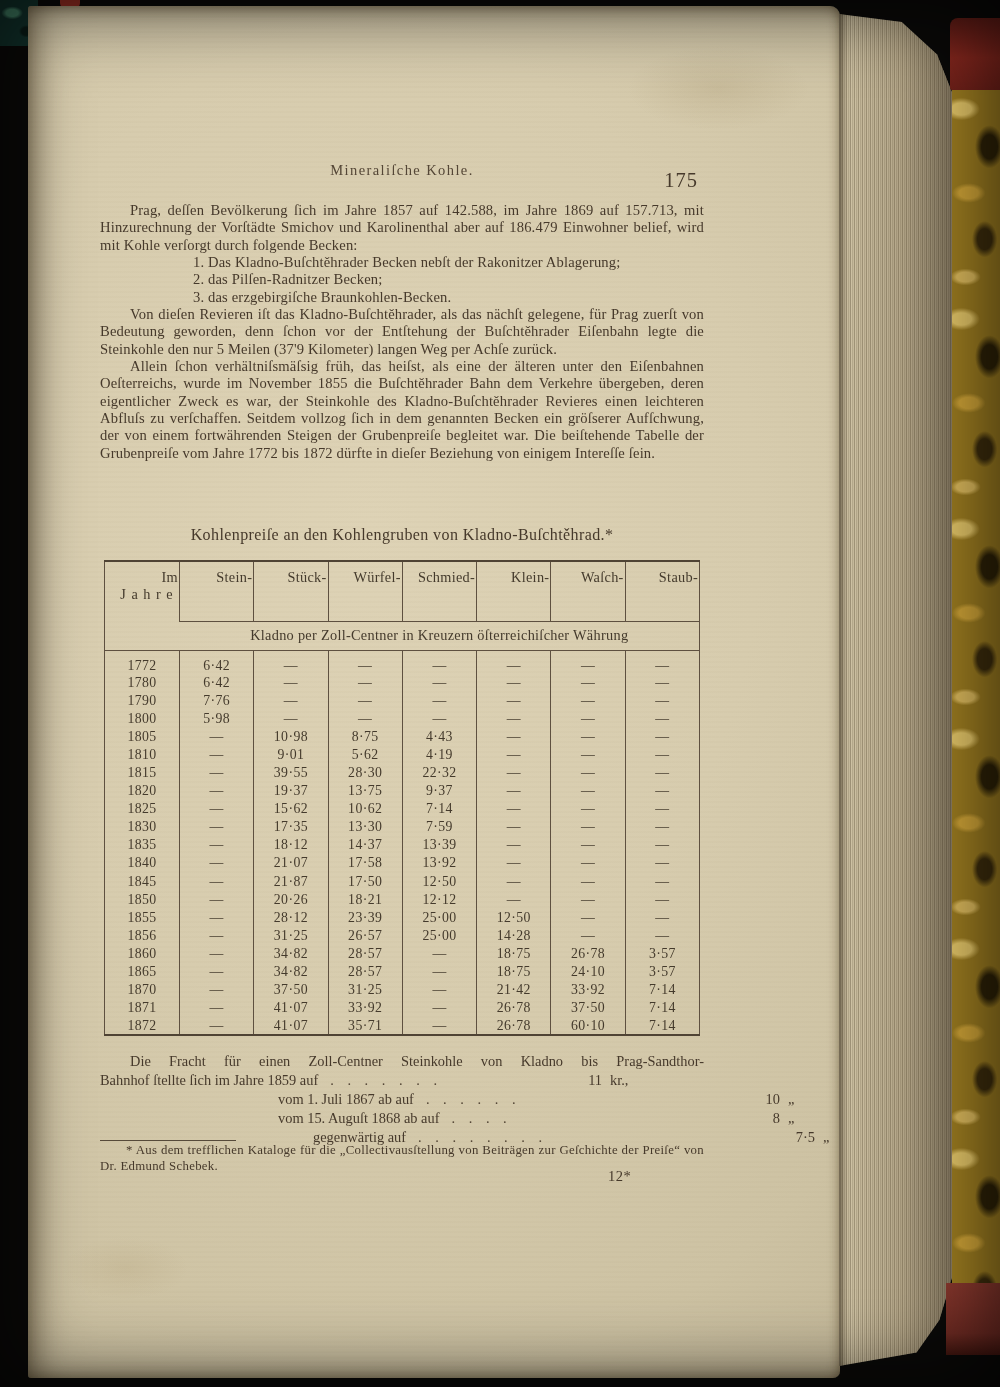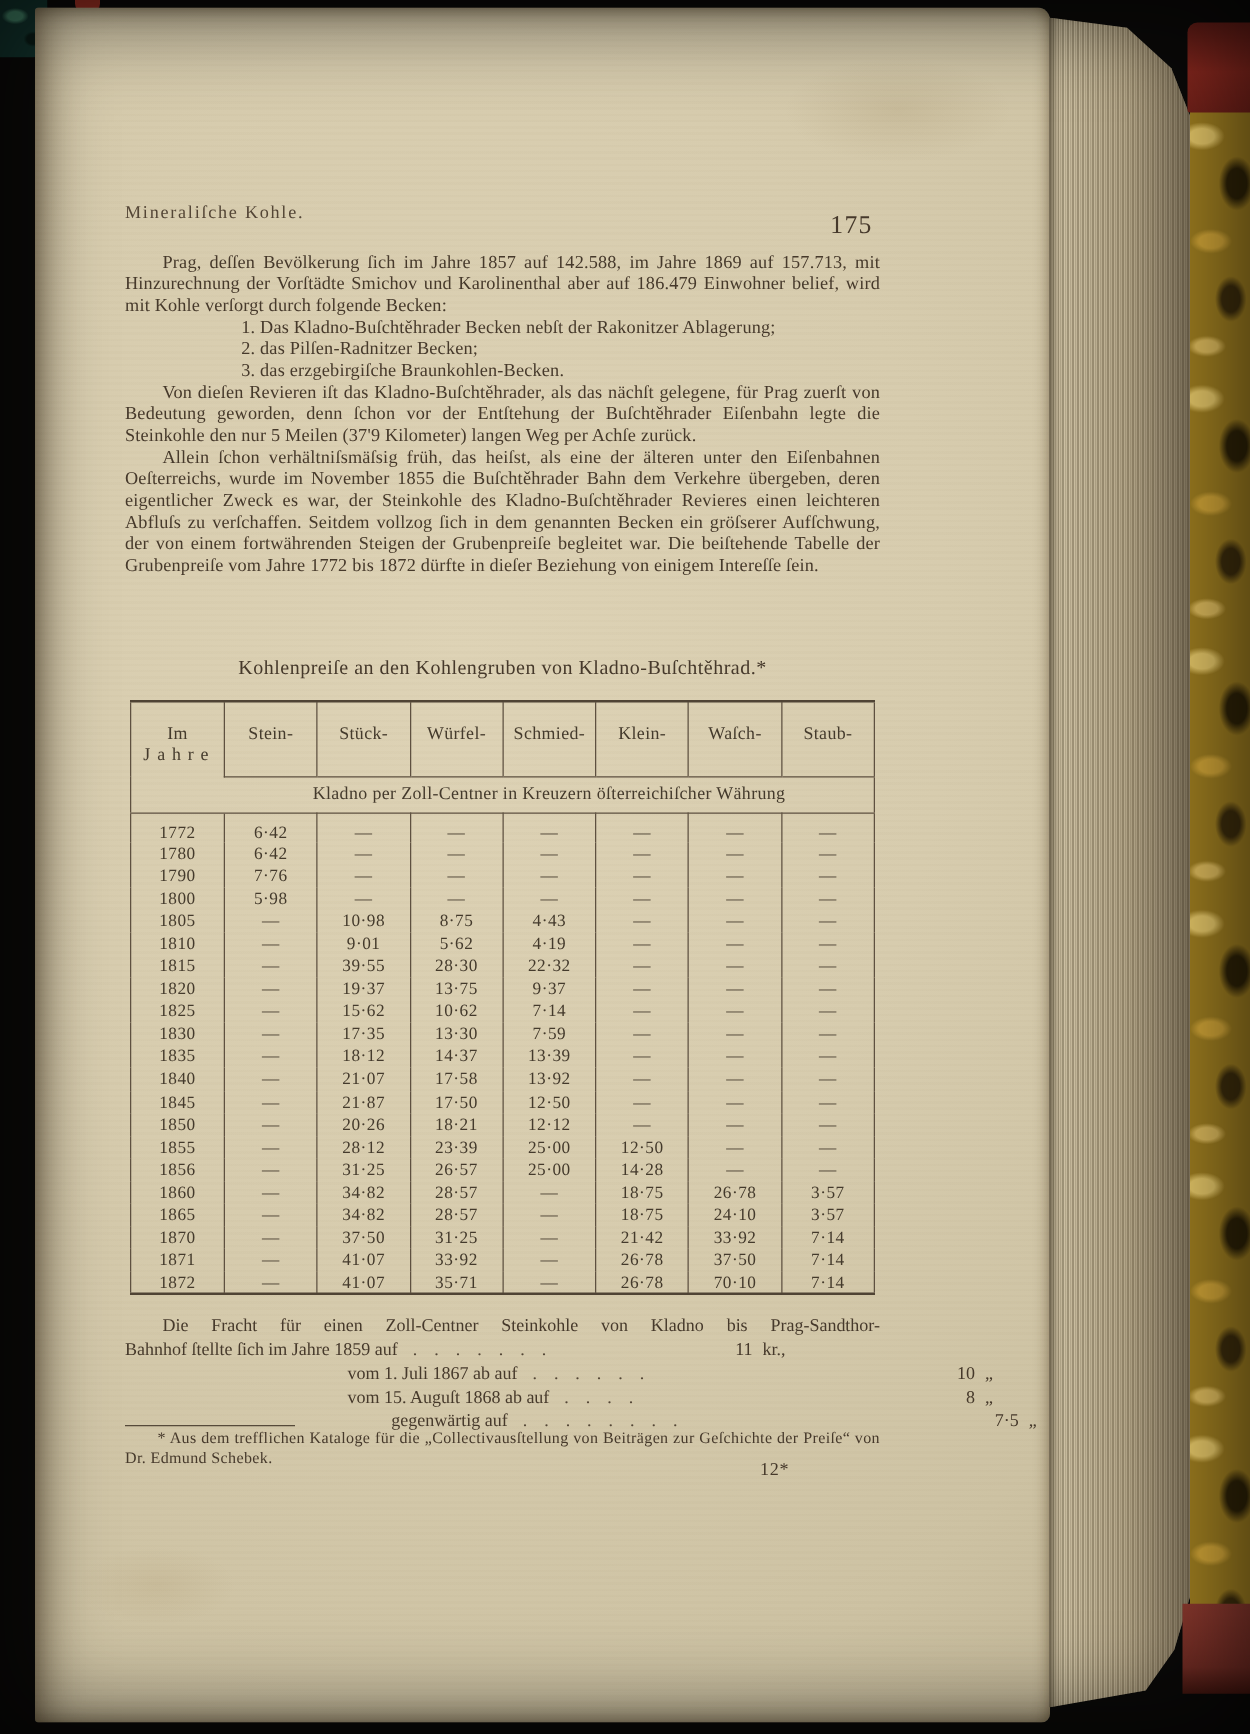--- a/index.html
+++ b/index.html
@@ -72,21 +72,21 @@
     position:absolute;left:60px;top:0;width:20px;height:9px;
     background:#8c2b20;border-radius:0 0 6px 6px;
   }
   .photo-vignette{position:absolute;inset:0;pointer-events:none;
     box-shadow:inset 0 0 70px 14px rgba(0,0,0,0.55);}
 
   
   .content{position:absolute;left:72px;top:0;width:604px;color:var(--ink);}
   .running-line{position:absolute;top:156px;left:0;width:100%;height:26px;}
   .running-title{
-    position:absolute;left:0;right:0;text-align:left;
+    position:absolute;left:0;right:0;text-align:center;
     font-size:14.5px;letter-spacing:1.4px;color:var(--ink-soft);
   }
   .page-number{position:absolute;right:6px;top:-5px;font-size:20.5px;letter-spacing:1px;margin-top:12px;}
 
   .body-block{position:absolute;top:196px;left:0;width:604px;
     font-size:14.6px;line-height:17.35px;text-align:justify;letter-spacing:0.15px;}
   .body-block p{margin:0;text-indent:30px;}
   .becken-list{margin:0 0 0 46px;text-align:left;}
   .becken-list div{white-space:nowrap;margin-left:47px;}
 
@@ -97,21 +97,21 @@
     position:absolute;top:554px;left:4px;width:596px;
     border-collapse:collapse;table-layout:fixed;
     border:1px solid var(--rule);border-top:2px solid #4f4334;border-bottom:2px solid #4f4334;
     color:#443a2c;
   }
   .c-year{width:75px;}
   .price-table thead th{
     font-weight:normal;font-size:14.3px;letter-spacing:0.3px;
     border-bottom:1px solid var(--rule);
   }
-  .price-table thead tr:first-child th{height:60px;vertical-align:top;padding-top:17px;}
+  .price-table thead tr:first-child th{height:60px;vertical-align:top;padding-top:7px;text-align:right;}
   .price-table th + th{border-left:1px solid var(--rule);}
   .th-year{vertical-align:top;}
   .th-year-l2{letter-spacing:5.5px;text-indent:3px;}
   .th-unit{height:29px;vertical-align:middle;font-size:14px;padding-top:0 !important;
     letter-spacing:0.4px;}
   .price-table tbody td{
     height:18.1px;padding:0;text-align:center;font-size:13.8px;letter-spacing:0.4px;
   }
   .price-table tbody td + td{border-left:1px solid var(--rule);}
   .price-table tbody tr:first-child td{padding-top:7px;}
@@ -390,21 +390,21 @@
               <td>37·50</td>
               <td>7·14</td>
             </tr>
             <tr>
               <td>1872</td>
               <td>—</td>
               <td>41·07</td>
               <td>35·71</td>
               <td>—</td>
               <td>26·78</td>
-              <td>70·10</td>
+              <td>60·10</td>
               <td>7·14</td>
             </tr>
           </tbody>
       </table>
 
       <div class="freight">
         <div class="freight-line1">Die Fracht für einen Zoll-Centner Steinkohle von Kladno bis Prag-Sandthor-</div>
         <div id="freight-rows">
             <div class="fr"><span class="fr-label">Bahnhof ſtellte ſich im Jahre 1859 auf</span><span class="fr-dots">. . . . . . .</span><span class="fr-val">11</span><span class="fr-unit">kr.,</span></div>
             <div class="fr"><span class="fr-label">vom 1. Juli 1867 ab auf</span><span class="fr-dots">. . . . . .</span><span class="fr-val">10</span><span class="fr-unit">„</span></div>

